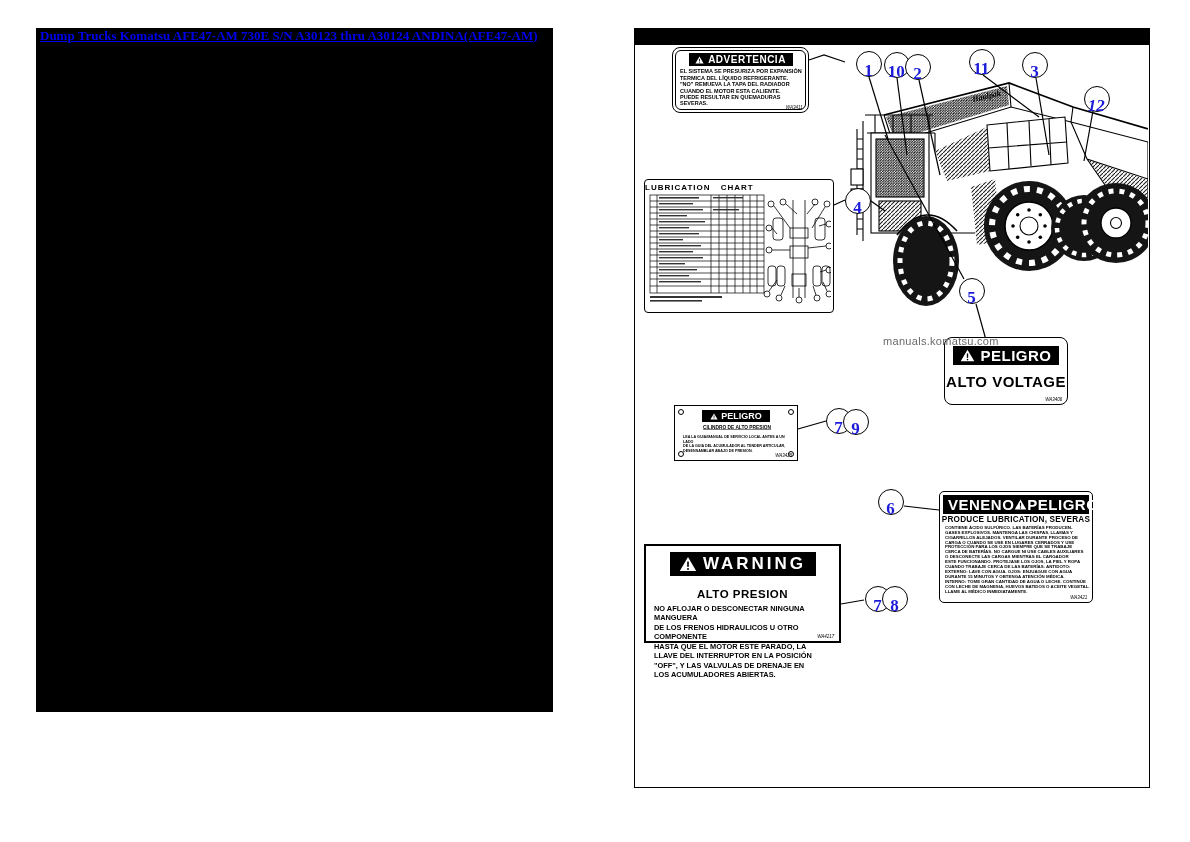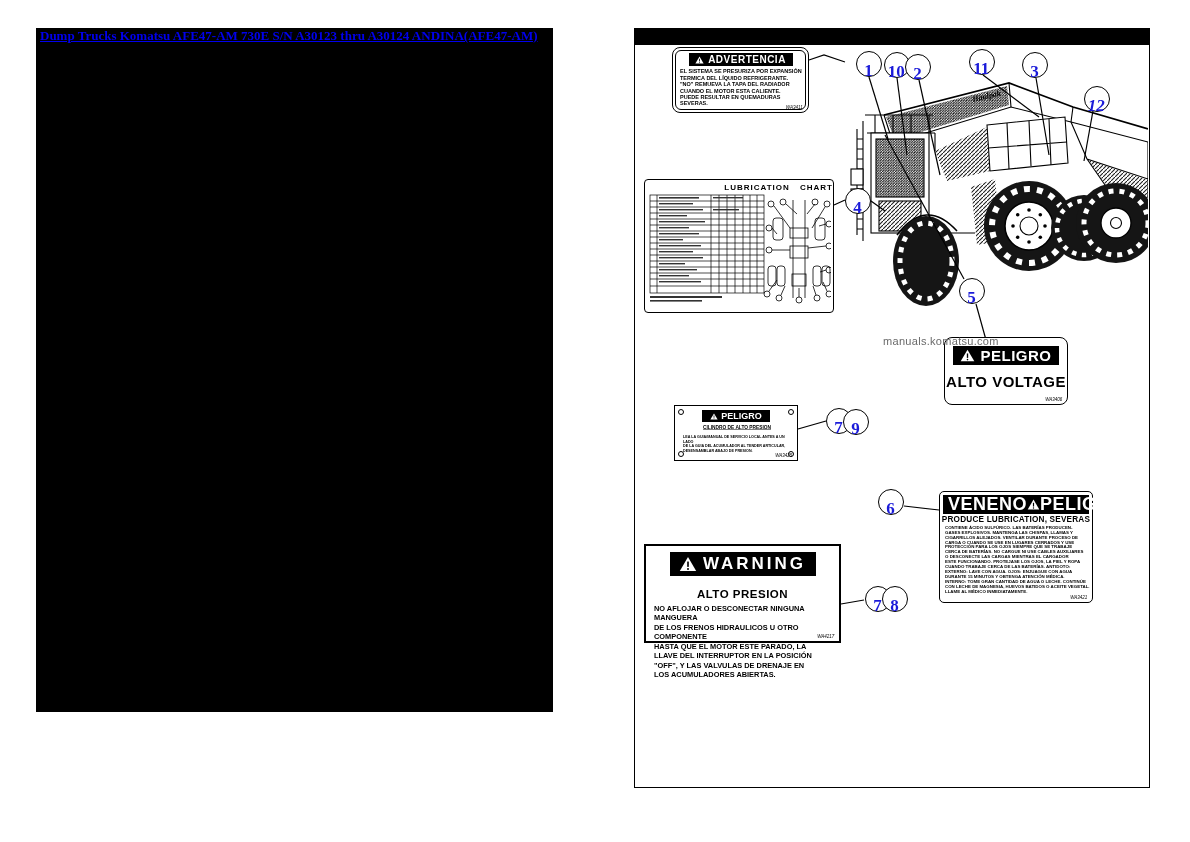--- a/index.html
+++ b/index.html
@@ -24,39 +24,39 @@
   .micro{transform-origin:0 0;}
   
   #adv{left:37px;top:18px;width:137px;height:66px;border:1.3px solid #000;border-radius:8px;}
   #adv::before{content:"";position:absolute;inset:1.6px;border:1px solid #000;border-radius:6px;}
   #adv .blackbar{margin:5px auto 2px;width:104px;height:13px;gap:4px;font-weight:bold;
                  font-size:10px;letter-spacing:.5px;}
   #adv-body{margin-left:7px;margin-top:1px;font-size:11px;line-height:1.17;font-weight:bold;
             transform:scale(.5);width:250px;}
   
   #chart{left:9px;top:150px;width:190px;height:134px;border:1.4px solid #000;border-radius:4px;}
-  #chart-title{margin-top:3px;text-align:right;font-size:8px;font-weight:bold;
+  #chart-title{margin-top:3px;text-align:left;font-size:8px;font-weight:bold;
                letter-spacing:1px;word-spacing:7px;}
   #chart svg{display:block;margin:2px auto 0;}
   
   #voltage{left:309px;top:308px;width:124px;height:68px;border:1.7px solid #000;border-radius:8px;}
   #voltage .blackbar{margin:8px auto 0;width:106px;height:19px;gap:5px;font-weight:bold;
                      font-size:15px;letter-spacing:.5px;}
   #voltage-text{text-align:center;margin-top:8px;font-size:15px;font-weight:bold;letter-spacing:.5px;}
   
   #cil{left:39px;top:376px;width:124px;height:56px;border:1.3px solid #000;}
   #cil .blackbar{margin:4px auto 2px;width:68px;height:12px;gap:3px;font-weight:bold;font-size:9px;}
   #cil-sub{margin:0 auto;text-align:center;font-size:9.6px;font-weight:bold;
            text-decoration:underline;transform:scale(.5);transform-origin:50% 0;width:224px;margin-left:-50px;}
   #cil-body{margin-left:8px;margin-top:0;font-size:8px;line-height:1.2;font-weight:bold;
             transform:scale(.46);width:243px;}
   .hole{position:absolute;width:4px;height:4px;border:.8px solid #000;border-radius:50%;}
   
   #ven{left:304px;top:462px;width:154px;height:112px;border:1.7px solid #000;border-radius:5px;}
-  #ven .blackbar{margin:3px 3px 0;height:19px;font-weight:bold;font-size:18px;
+  #ven .blackbar{margin:3px 3px 0;height:19px;font-weight:bold;font-size:15px;
                  justify-content:space-between;padding:0 5px;letter-spacing:.5px;}
   #ven-sub{text-align:center;font-size:8.2px;font-weight:bold;margin-top:1px;letter-spacing:.2px;}
   #ven-body{margin-left:5px;margin-top:1px;font-size:8.8px;line-height:1.12;font-weight:bold;
             transform:scale(.5);width:292px;}
   
   #warn{left:9px;top:515px;width:197px;height:99px;border:2.5px solid #000;}
   #warn .blackbar{margin:6px auto 0;width:146px;height:24px;gap:6px;font-weight:bold;
                   font-size:17px;letter-spacing:3px;}
   #warn-sub{text-align:center;font-size:11.5px;font-weight:bold;margin-top:12px;letter-spacing:.5px;}
   #warn-body{margin-left:8px;margin-top:4px;font-size:7.4px;line-height:1.28;font-weight:bold;}

